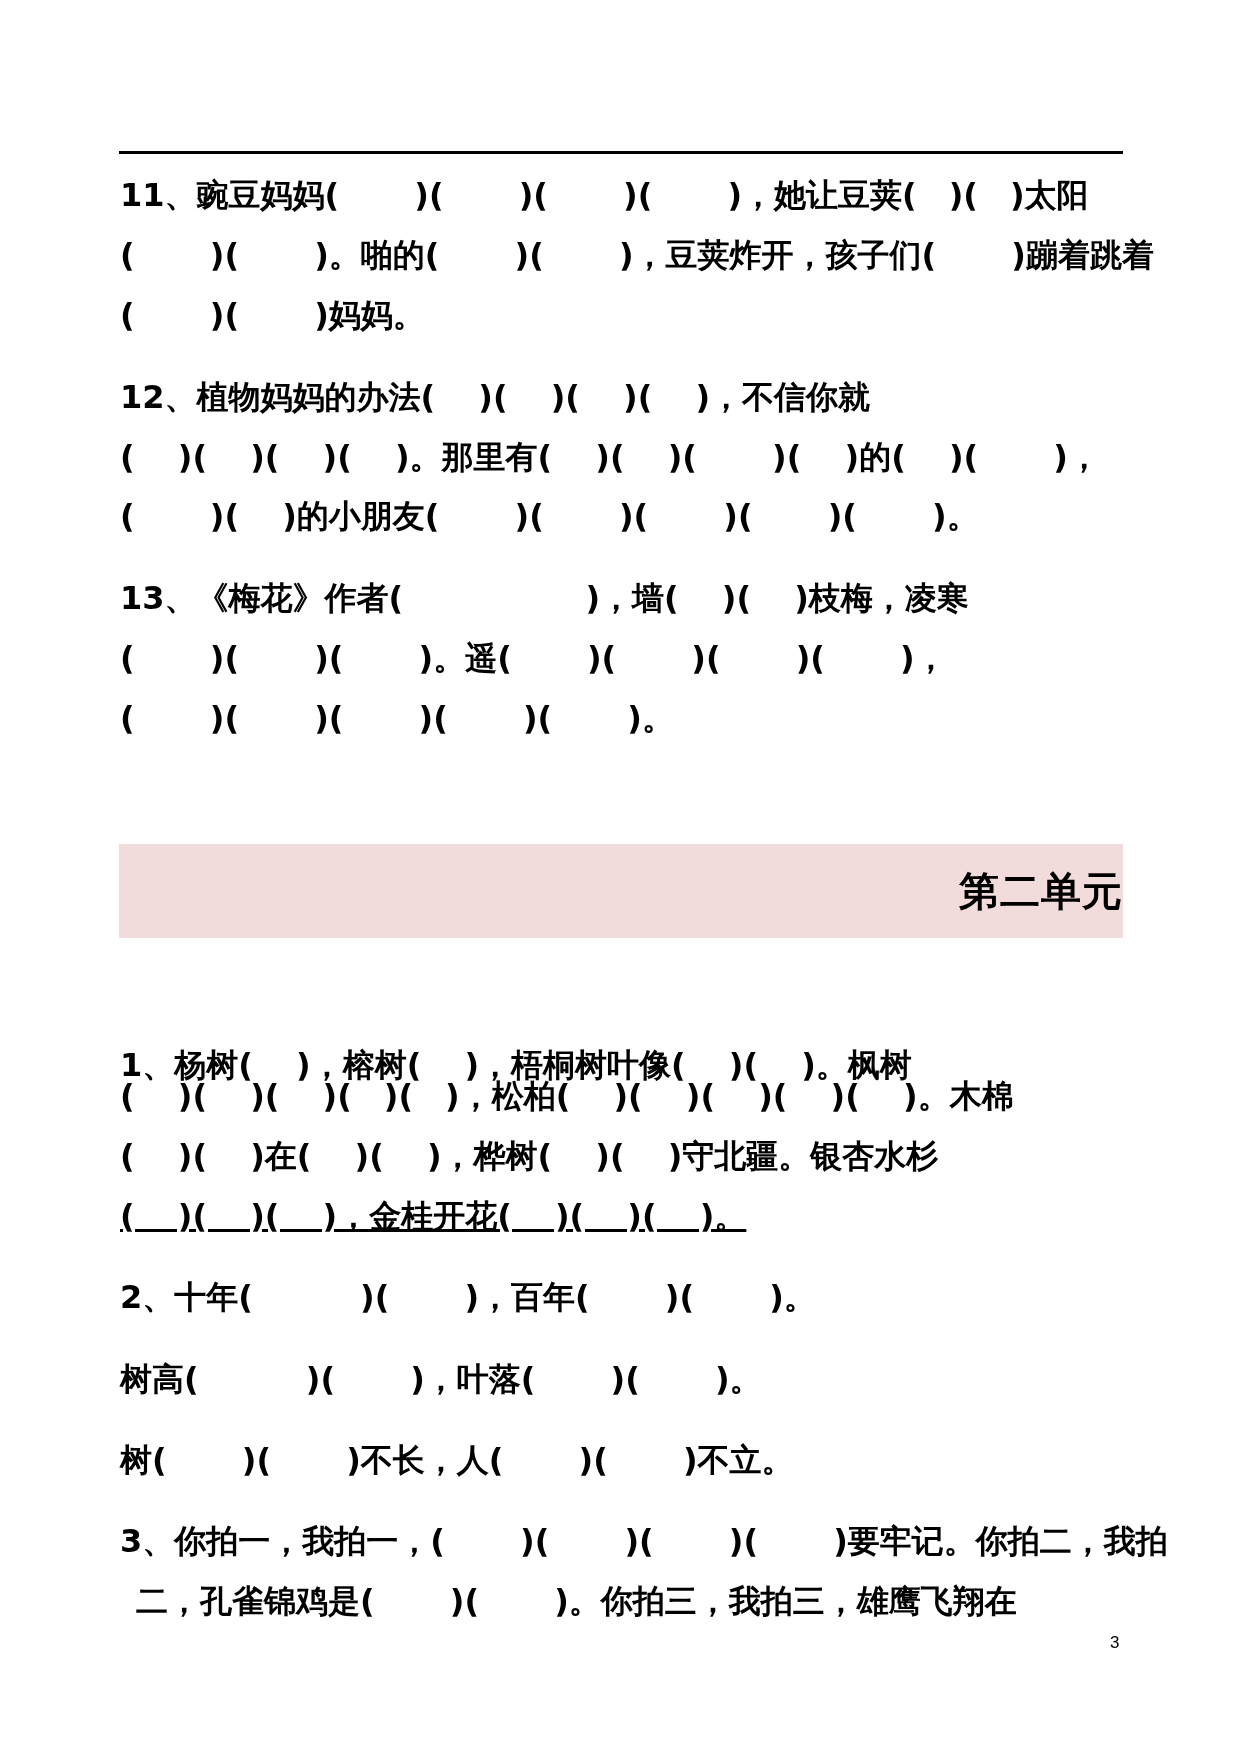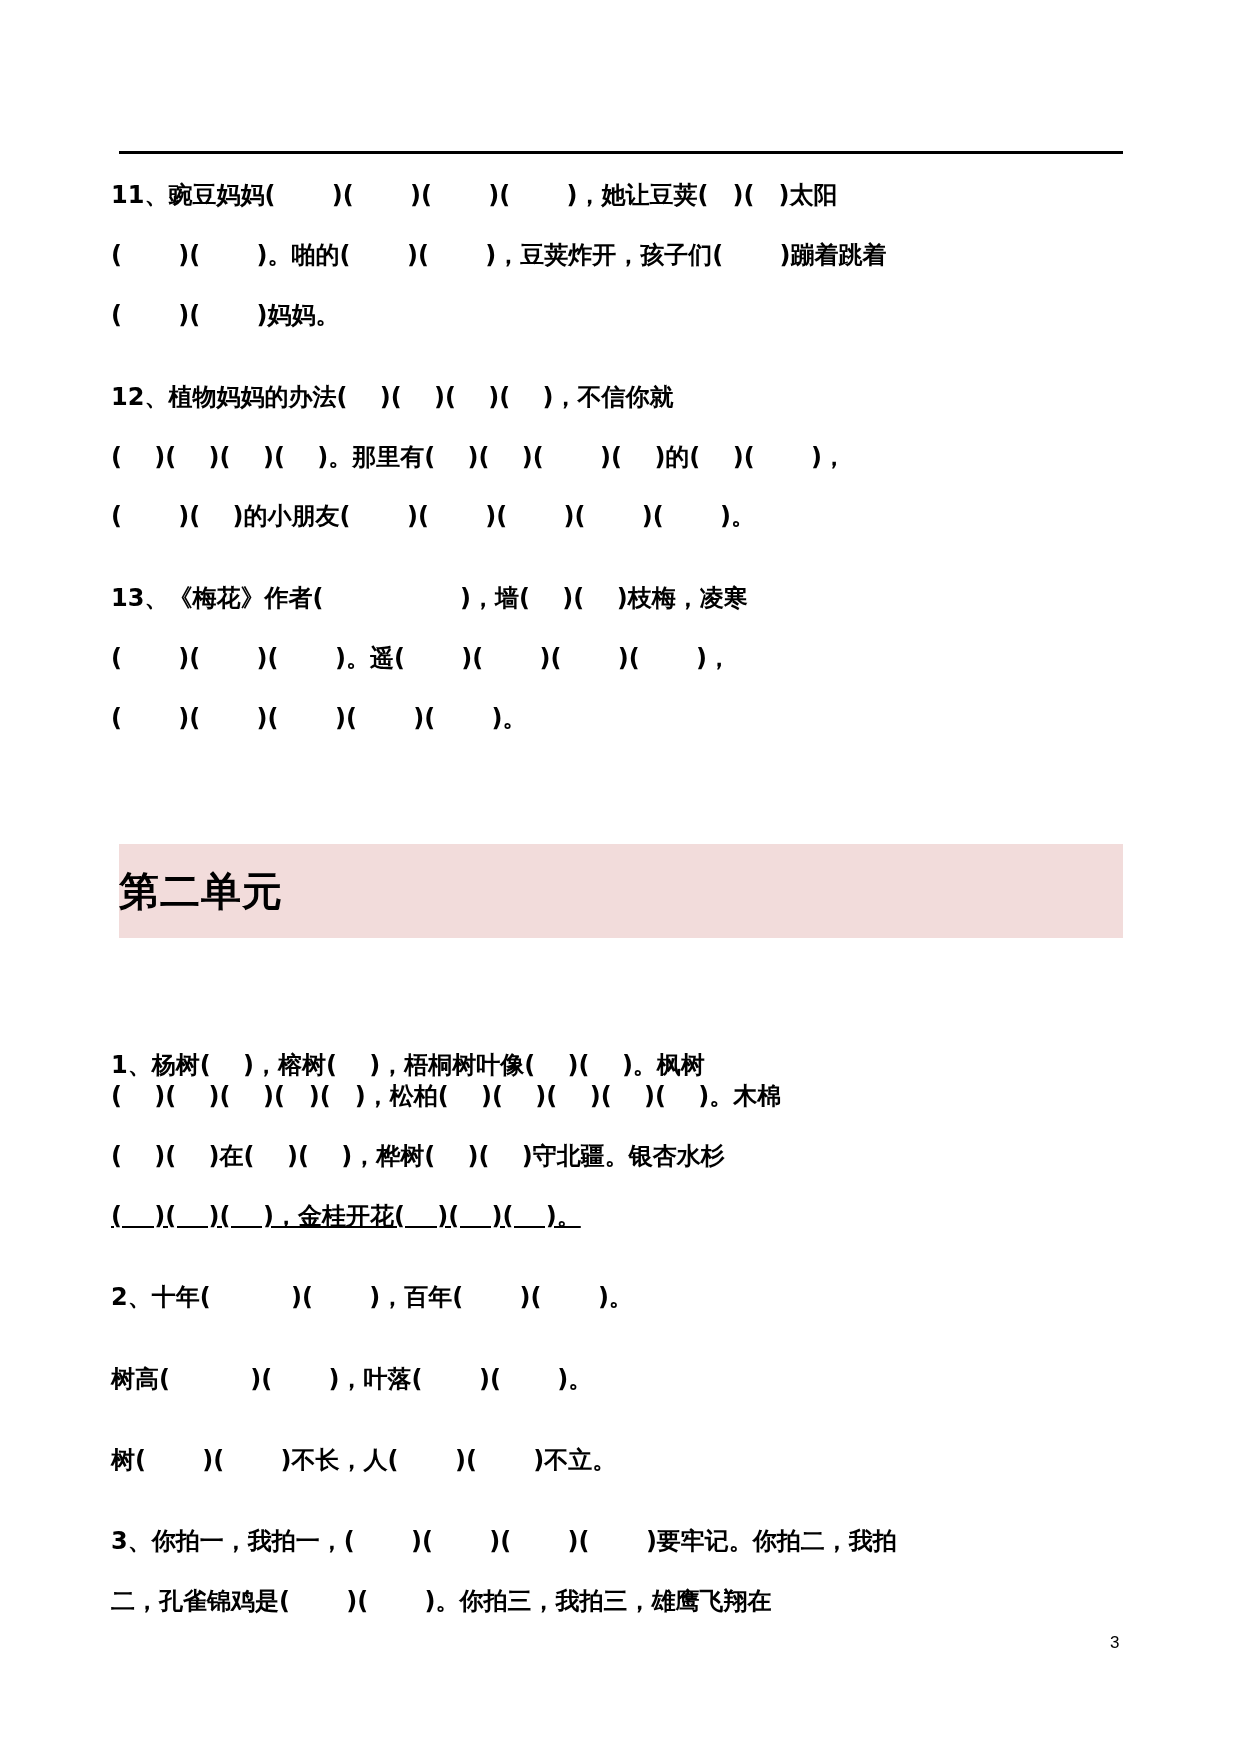--- a/index.html
+++ b/index.html
@@ -18,38 +18,38 @@
     .rule {
       position: absolute;
       left: 119px;
       top: 151px;
       width: 1004px;
       height: 3px;
       background: #000000;
     }
     .line {
       position: absolute;
-      left: 111px;
-      font-size: 24px;
+      left: 120px;
+      font-size: 32px;
       font-weight: bold;
       line-height: 34px;
       height: 34px;
       white-space: pre;
       letter-spacing: 0px;
     }
     .band {
       position: absolute;
       left: 119px;
       top: 844px;
       width: 1004px;
       height: 94px;
       background: #f2dcdb;
       display: flex;
       align-items: center;
-      justify-content: flex-start;
+      justify-content: flex-end;
     }
     .band-title {
       font-size: 40px;
       font-weight: bold;
       letter-spacing: 1px;
     }
     .page-number {
       position: absolute;
       left: 1110px;
       top: 1633px;
@@ -81,15 +81,15 @@
 <div class="line" style="top:1018px;margin-top:30px;">1、杨树(　 )，榕树(　 )，梧桐树叶像(　 )(　 )。枫树</div>
 <div class="line" style="top:1079px;">(　 )(　 )(　 )(　)(　)，松柏(　 )(　 )(　 )(　 )(　 )。木棉</div>
 <div class="line" style="top:1139px;">(　 )(　 )在(　 )(　 )，桦树(　 )(　 )守北疆。银杏水杉</div>
 <div class="line" style="top:1199px;text-decoration:underline;">(　 )(　 )(　 )，金桂开花(　 )(　 )(　 )。</div>
 
 <div class="line" style="top:1280px;">2、十年(　　 　)(　 　)，百年(　 　)(　 　)。</div>
 <div class="line" style="top:1362px;">树高(　　 　)(　 　)，叶落(　 　)(　 　)。</div>
 <div class="line" style="top:1443px;">树(　 　)(　 　)不长，人(　 　)(　 　)不立。</div>
 
 <div class="line" style="top:1524px;">3、你拍一，我拍一，(　 　)(　 　)(　 　)(　 　)要牢记。你拍二，我拍</div>
-<div class="line" style="top:1584px;">二，孔雀锦鸡是(　 　)(　 　)。你拍三，我拍三，雄鹰飞翔在</div>
+<div class="line" style="top:1584px;margin-left:16px;">二，孔雀锦鸡是(　 　)(　 　)。你拍三，我拍三，雄鹰飞翔在</div>
 
 <div class="page-number">3</div>
 
 </body></html>

